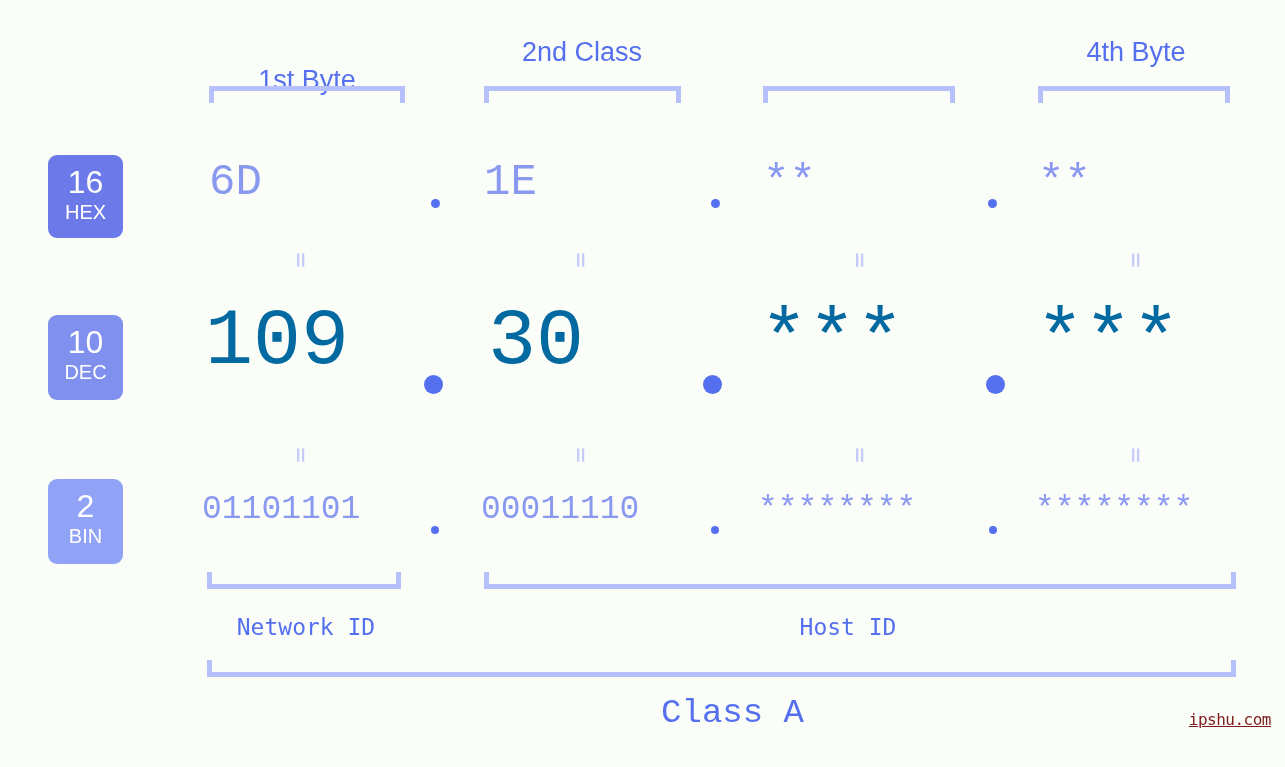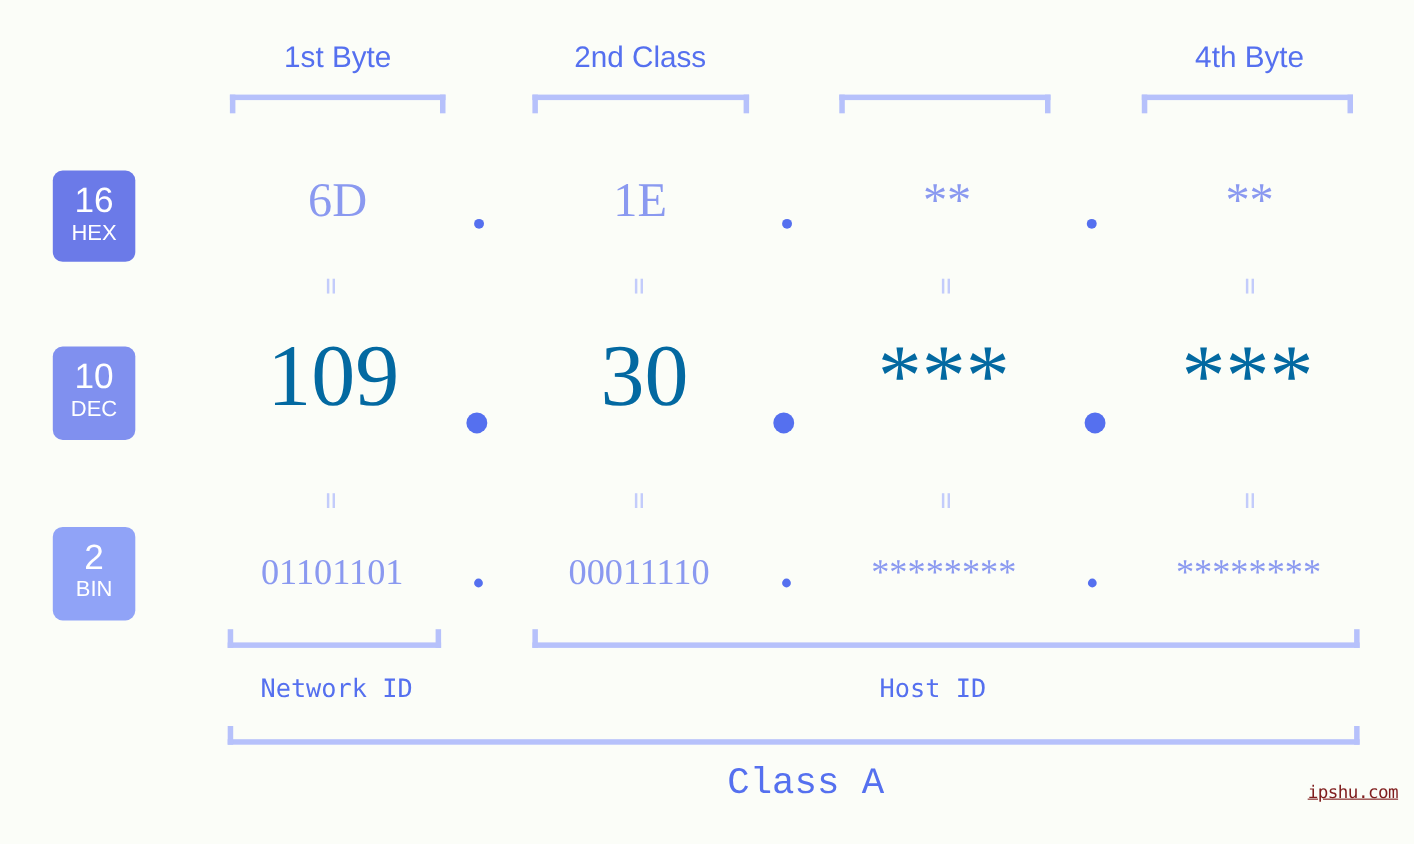--- a/index.html
+++ b/index.html
@@ -77,23 +77,23 @@
     padding-bottom: 10px;
     font-weight: 400;
   }
   #badge-hex { top: 155px; height: 83px; background: #6b7ae8; }
   #badge-dec { top: 315px; height: 85px; background: #8090ef; }
   #badge-bin { top: 479px; height: 85px; background: #90a3f7; }
 
   
   .cell {
     position: absolute;
-    text-align: center;
-    white-space: nowrap;
-    font-family: Liberation Serif, serif;
+    text-align: left;
+    white-space: nowrap;
+    font-family: Liberation Mono, monospace;
   }
   .row-hex .cell {
     top: 152px;
     height: 60px;
     line-height: 60px;
     font-size: 44px;
     color: #8a99f0;
   }
   .row-dec .cell {
     top: 292px;
@@ -101,21 +101,20 @@
     line-height: 100px;
     font-size: 80px;
     color: #0369a1;
   }
   .row-bin .cell {
     top: 485px;
     height: 50px;
     line-height: 50px;
     font-size: 33px;
     color: #8a99f0;
-    margin-top: 11px;
   }
 
   
   .dot {
     position: absolute;
     border-radius: 50%;
   }
   .dot.hex-dot { width: 9px;  height: 9px;  background: #5570ef; }
   .dot.dec-dot { width: 19px; height: 19px; background: #5570ef; }
   .dot.bin-dot { width: 8px;  height: 8px;  background: #5570ef; }
@@ -161,21 +160,21 @@
     font-family: "DejaVu Sans Mono", monospace;
     letter-spacing: -0.5px;
     text-decoration: underline;
   }
 </style>
 </head>
 <body>
 
 <div id="stage">
 
-  <div class="byte-label" style="left:209px; width:196px;">1st Byte</div>
+  <div class="byte-label" style="left:209px; width:196px;margin-top:28px;">1st Byte</div>
   <div class="byte-label" style="left:484px; width:196px;">2nd Class</div>
   <div class="byte-label" style="left:1038px; width:196px;">4th Byte</div>
 
   <div class="bracket down" style="left:209px; top:86px; width:196px;"></div>
   <div class="bracket down" style="left:484px; top:86px; width:197px;"></div>
   <div class="bracket down" style="left:763px; top:86px; width:192px;"></div>
   <div class="bracket down" style="left:1038px; top:86px; width:192px;"></div>
 
   <div class="badge" id="badge-hex">
     <span class="num">16</span>

